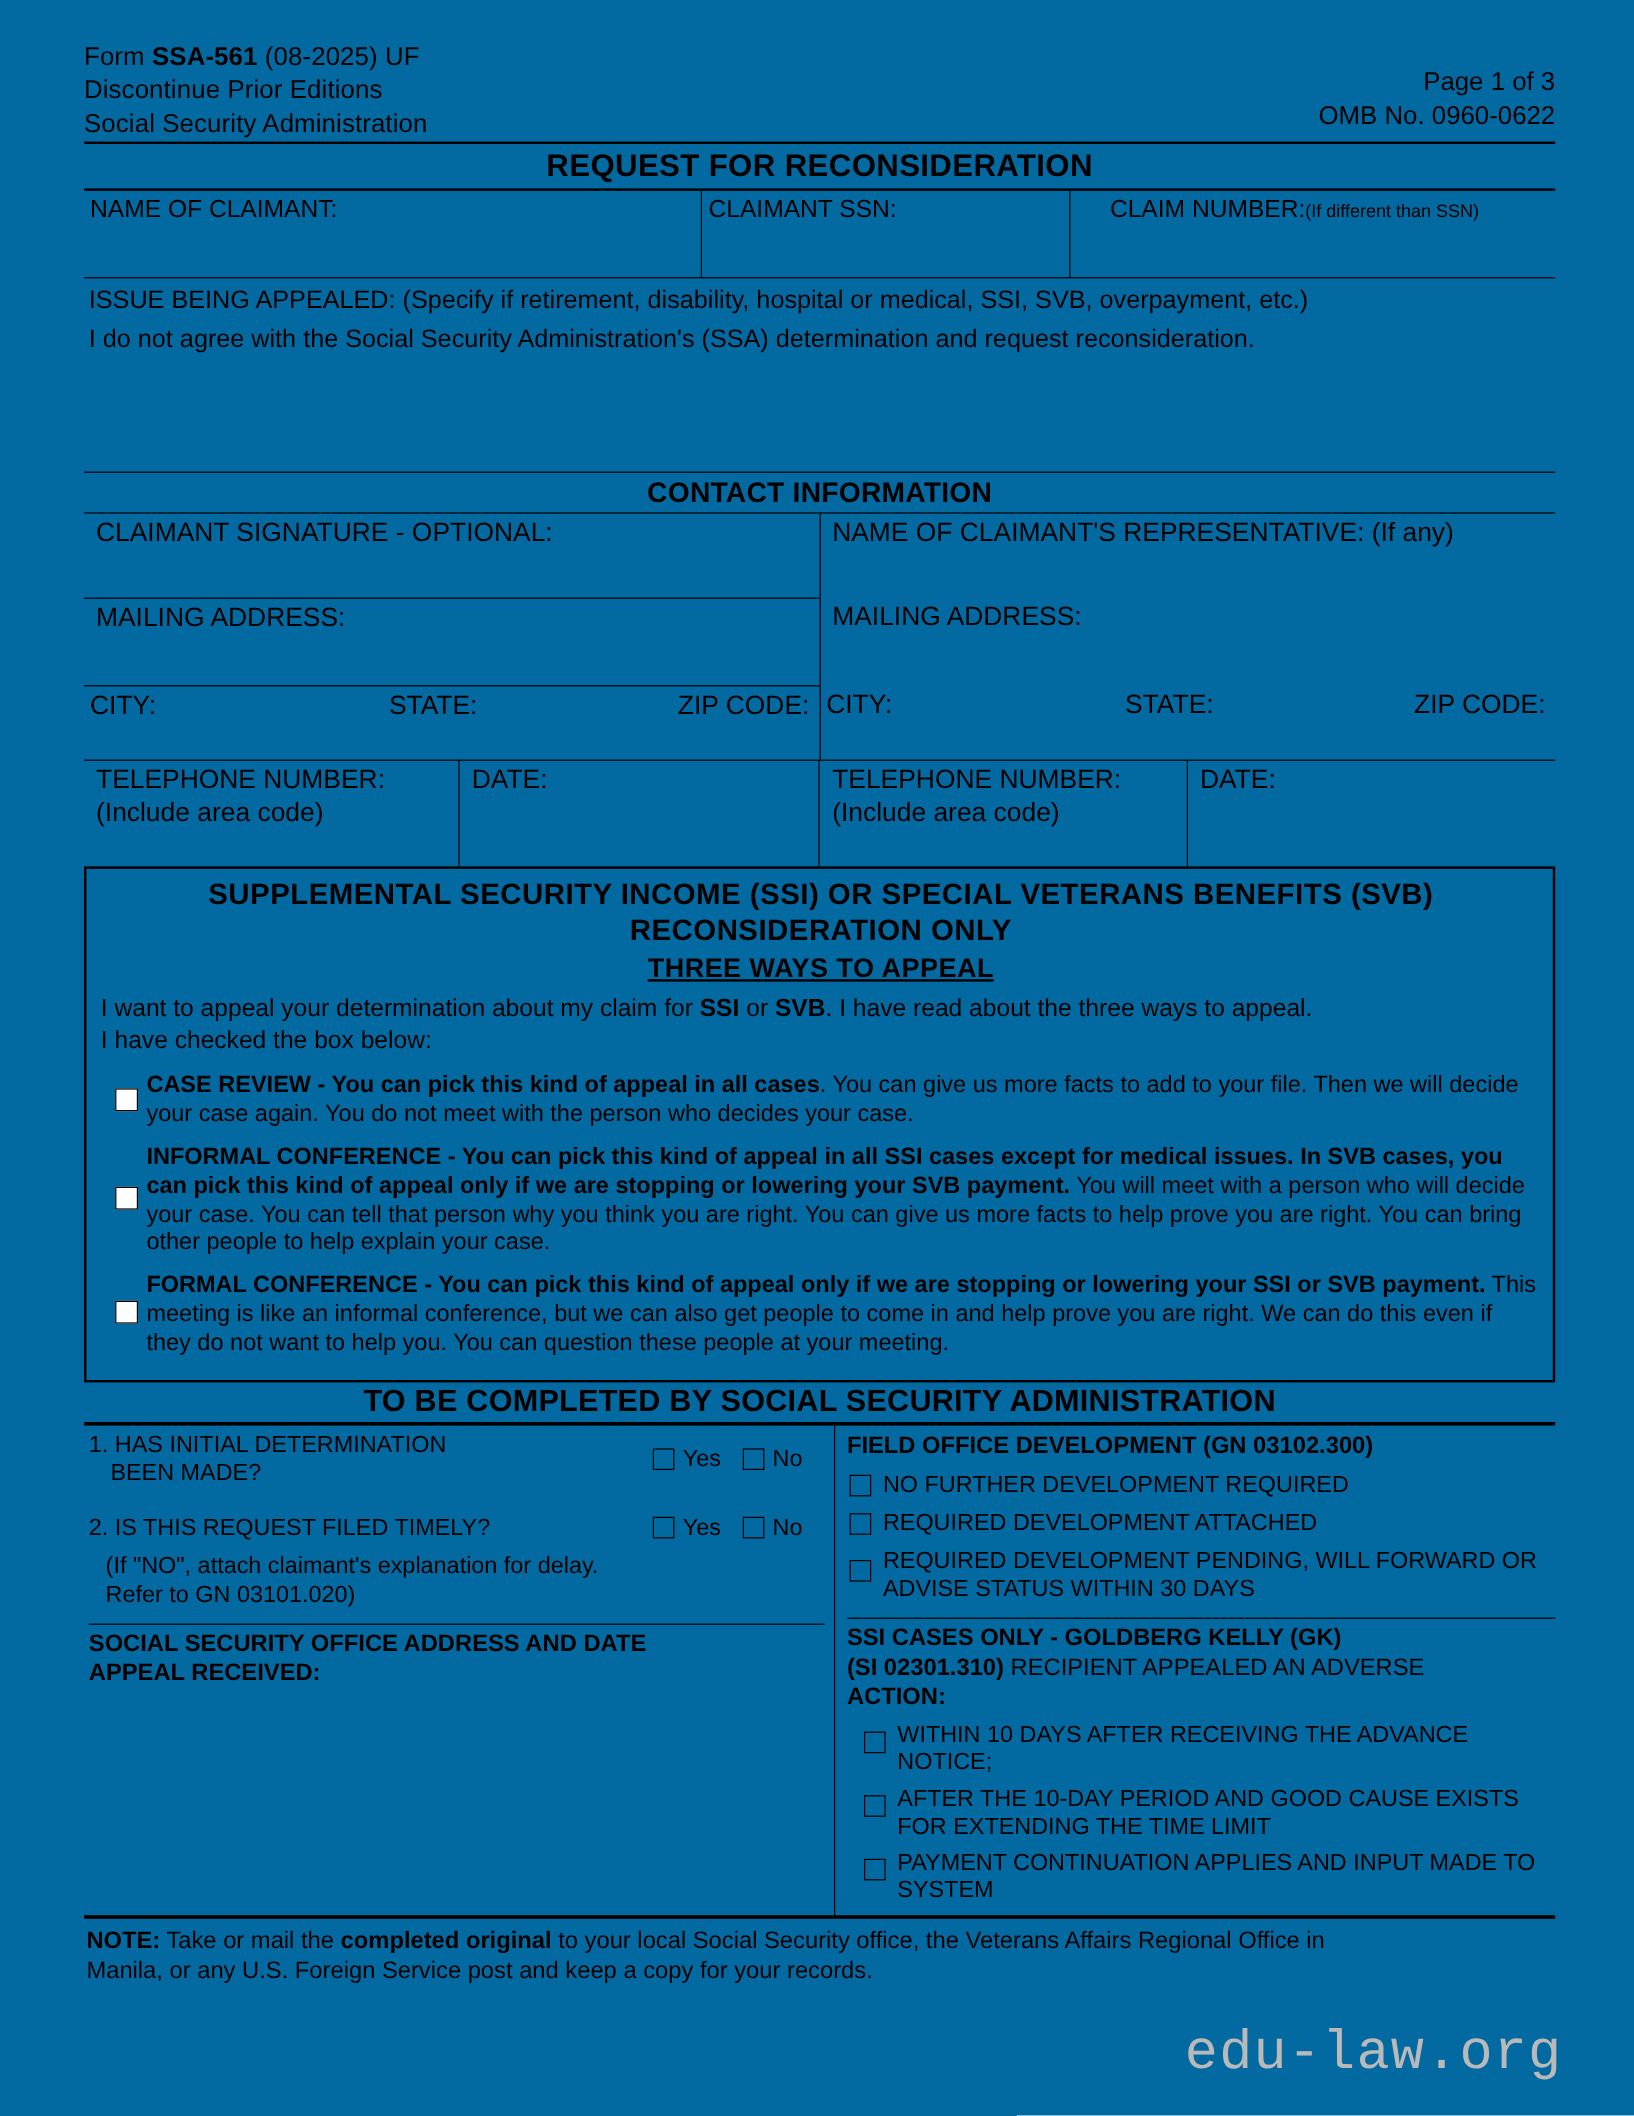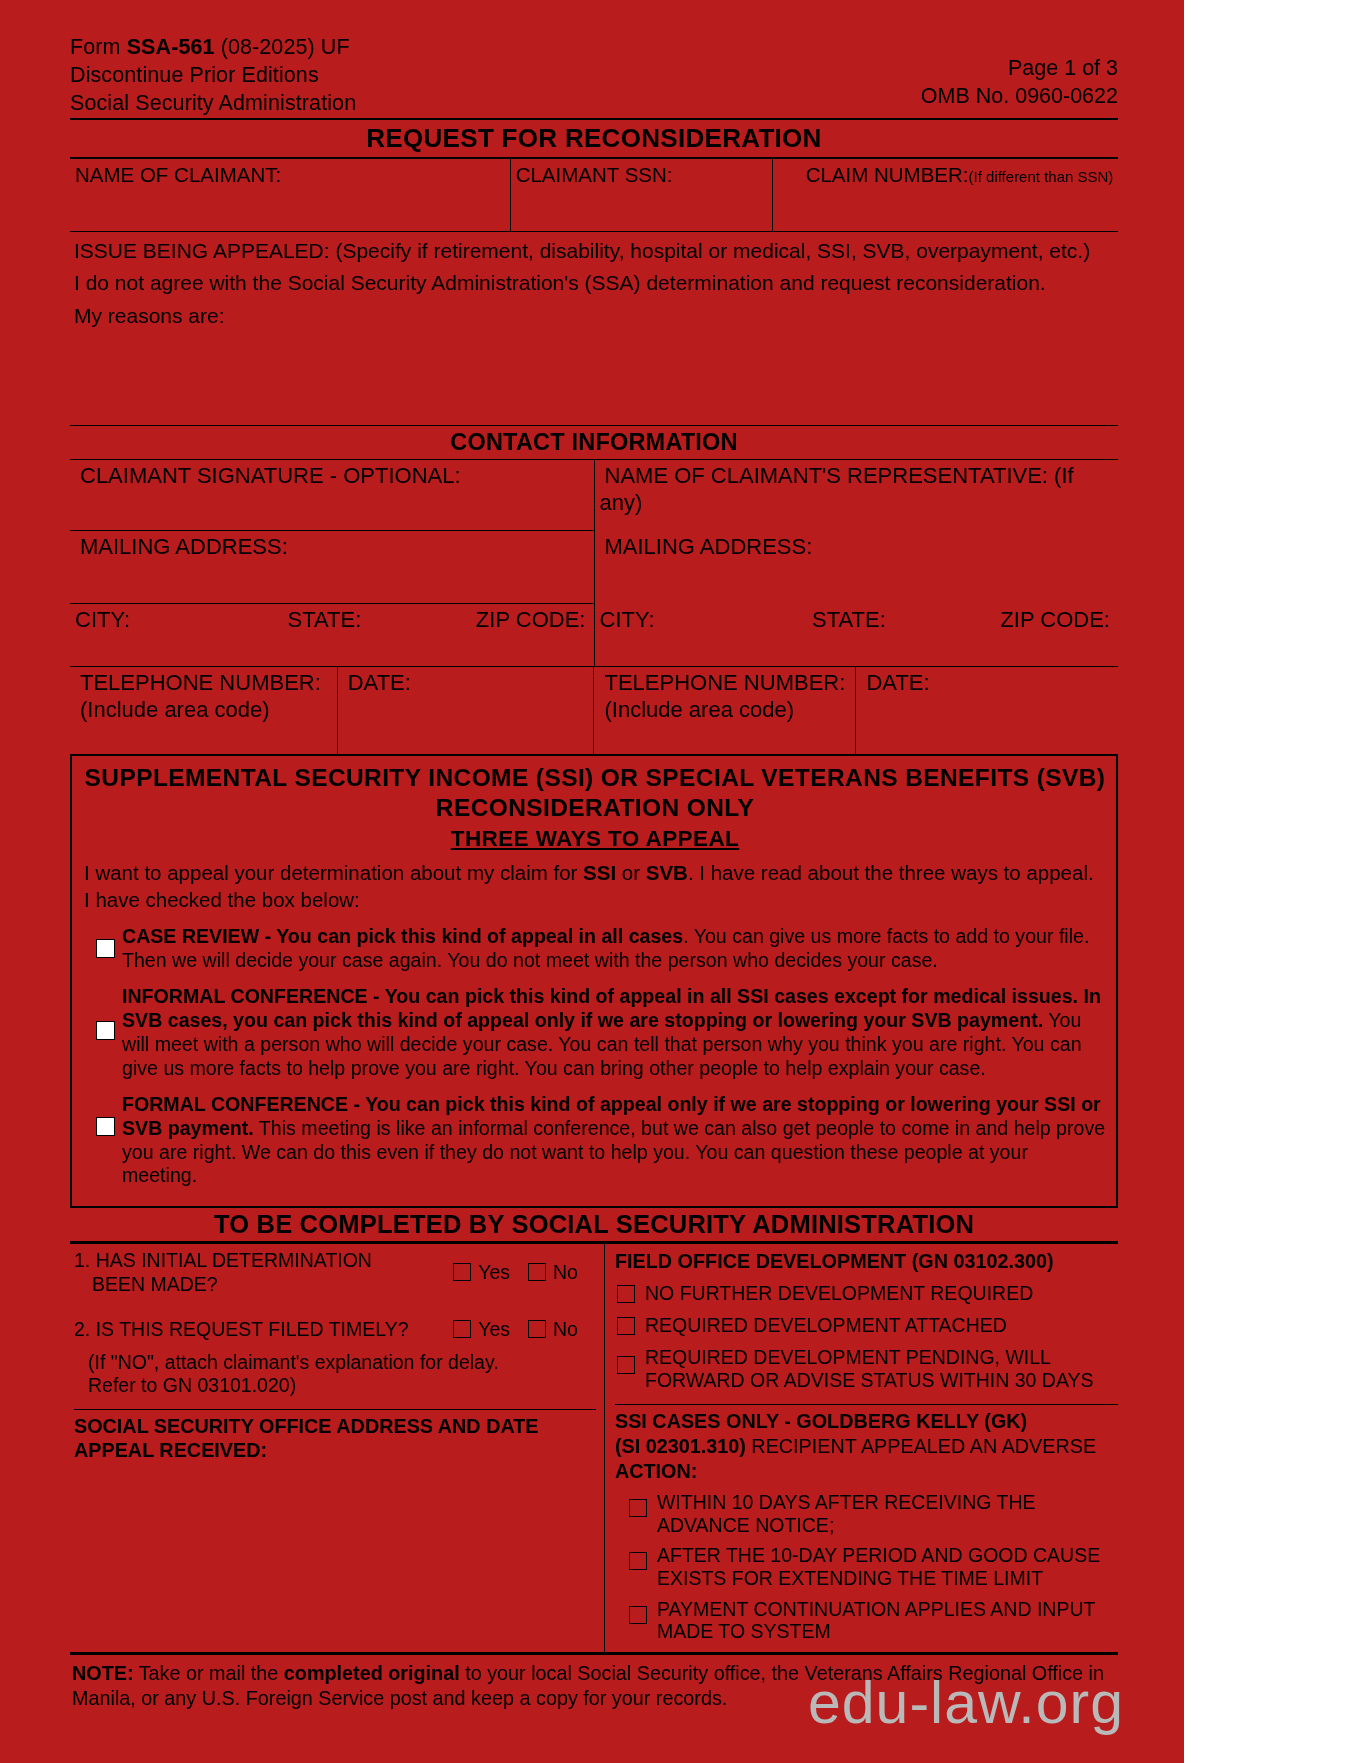--- a/index.html
+++ b/index.html
@@ -3,25 +3,25 @@
 <meta charset="utf-8">
 <style>
   * { box-sizing: border-box; margin: 0; padding: 0; }
   html, body {
     width: 1362px;
     background: #ffffff;
     font-family: "Liberation Sans", sans-serif;
     color: #000000;
   }
   .page {
-    width: 1184px;
+    width: 1362px;
     min-height: 1763px;
     position: relative;
     padding: 34px 66px 0 70px;
-    background: #b91c1c;
+    background: #0369a1;
   }
 
   
   .hdr { display: flex; justify-content: space-between; align-items: flex-start; }
   .hdr-left  { font-size: 21.5px; line-height: 1.30; letter-spacing: .1px; }
   .hdr-right { font-size: 21.5px; line-height: 1.30; text-align: right; padding-top: 21px; }
   .b { font-weight: bold; }
 
   .rule-thin  { border-top: 1.6px solid #000; }
   .rule-med   { border-top: 2.2px solid #000; }
@@ -114,22 +114,22 @@
 
   .addr-blk { font-weight: bold; font-size: 19.8px; line-height: 1.22; padding-top: 4px; }
   .addr-space { height: 190px; }
 
   .gk-head { font-weight: bold; font-size: 19.8px; line-height: 1.24; }
 
   
   .note { font-size: 19.8px; line-height: 1.24; padding: 6px 0 0 2px; }
   .watermark {
     position: absolute; right: 60px; bottom: 26px;
-    font-family: Liberation Sans, sans-serif;
-    font-size: 59px; color: #b9b9b9; letter-spacing: 1px; white-space: nowrap;
+    font-family: Liberation Mono, monospace;
+    font-size: 46px; color: #b9b9b9; letter-spacing: 1px; white-space: nowrap;
   }
 </style>
 </head>
 <body>
 
 <div class="page">
 
   <div class="hdr">
     <div class="hdr-left">
       <div>
@@ -162,21 +162,20 @@
       </td>
     </tr>
   </tbody>
     </table>
 
   <div class="rule-thin"></div>
 
   <div>
     <div class="issue">ISSUE BEING APPEALED: (Specify if retirement, disability, hospital or medical, SSI, SVB, overpayment, etc.)</div>
     <div class="issue">I do not agree with the Social Security Administration's (SSA) determination and request reconsideration.</div>
-    <div class="issue">My reasons are:</div>
     <div class="issue-space"></div>
   </div>
 
   <div class="rule-thin"></div>
 
   <div class="sec-title">CONTACT INFORMATION</div>
   <div class="rule-thin"></div>
 
   <table class="ftbl contact">
     <tbody>

